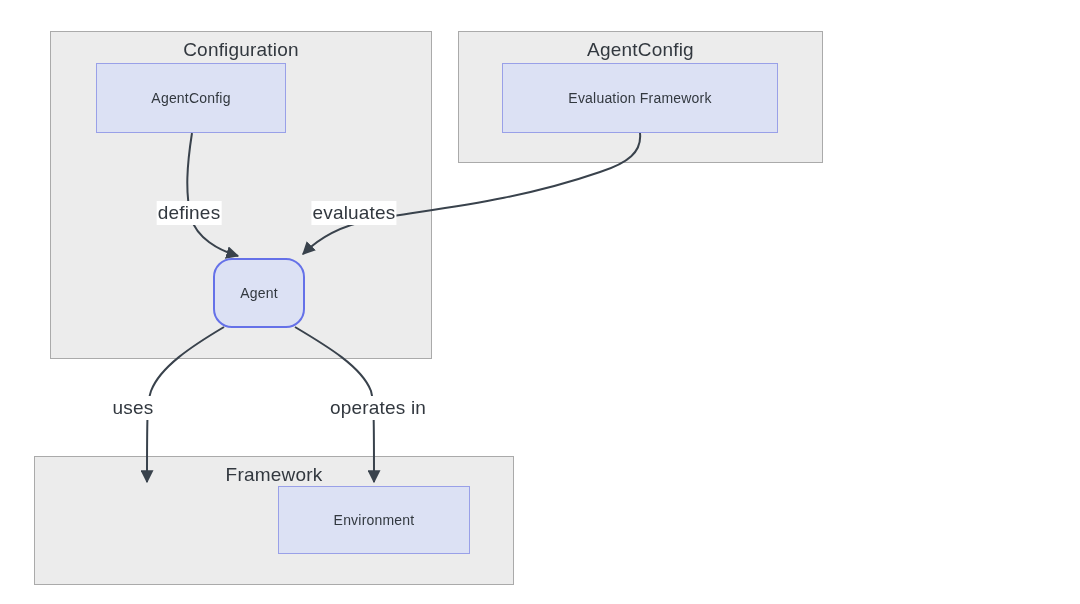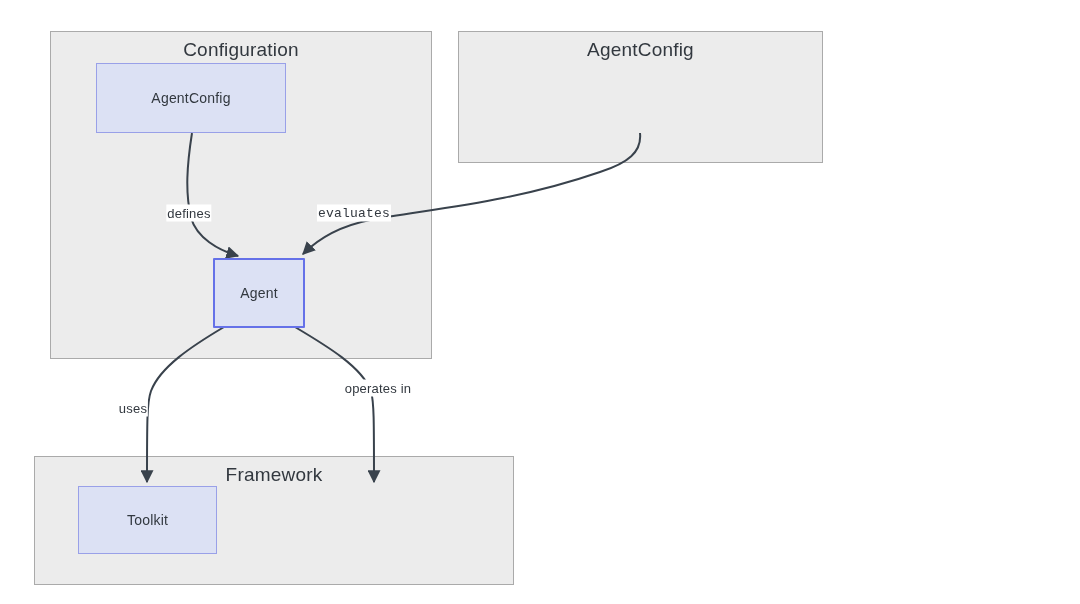--- a/index.html
+++ b/index.html
@@ -57,28 +57,28 @@
     display: flex;
     align-items: center;
     justify-content: center;
     font-size: 14px;
     letter-spacing: 0.2px;
     color: var(--text);
     text-align: center;
   }
   .node-agent {
     border: 2px solid var(--agent-border);
-    border-radius: 1px;
+    border-radius: 19px;
   }
   .edge-label {
     position: absolute;
     transform: translate(-50%, -50%);
     background: var(--label-bg);
     padding: 1px 1px;
-    font-size: 13px;
+    font-size: 19px;
     letter-spacing: 0.2px;
     color: var(--text);
     white-space: nowrap;
   }
 </style>
 </head>
 <body>
 
 <div class="canvas">
 
@@ -101,27 +101,28 @@
       </marker>
     </defs>
     <path class="edge" marker-end="url(#arrow)" d="M 192,133 C 187,165 185,192 191,218 C 197,238 218,250 238,256"></path>
     <path class="edge" marker-end="url(#arrow)" d="M 640,133 C 642,152 628,163 600,172 C 510,203 430,209 370,220 C 340,226 320,237 303,254"></path>
     <path class="edge" marker-end="url(#arrow)" d="M 224,327 C 192,346 160,367 151,391 C 147,402 147,420 147,482"></path>
     <path class="edge" marker-end="url(#arrow)" d="M 295,327 C 327,346 362,367 371,391 C 374,402 374,420 374,482"></path>
   </svg>
 
   <div class="node" style="left:96px; top:63px; width:190px; height:70px;">AgentConfig</div>
 
+  <div class="node" style="left:502px; top:63px; width:276px; height:70px;">Evaluation Framework</div>
 
   <div class="node node-agent" style="left:213px; top:258px; width:92px; height:70px;">Agent</div>
 
-  <div class="node" style="left:78px; top:486px; width:139px; height:68px;">Toolkit</div>
 
+  <div class="node" style="left:278px; top:486px; width:192px; height:68px;">Environment</div>
 
   <div class="edge-label" style="left:189px; top:213px;">defines</div>
 
-  <div class="edge-label" style="left:354px; top:213px;font-family:Liberation Mono, monospace;">evaluates</div>
+  <div class="edge-label" style="left:354px; top:213px;">evaluates</div>
 
   <div class="edge-label" style="left:133px; top:408px;">uses</div>
 
-  <div class="edge-label" style="left:378px; top:388px;text-align:right;">operates in</div>
+  <div class="edge-label" style="left:378px; top:408px;text-align:right;">operates in</div>
 
 </div>
 
 </body></html>

